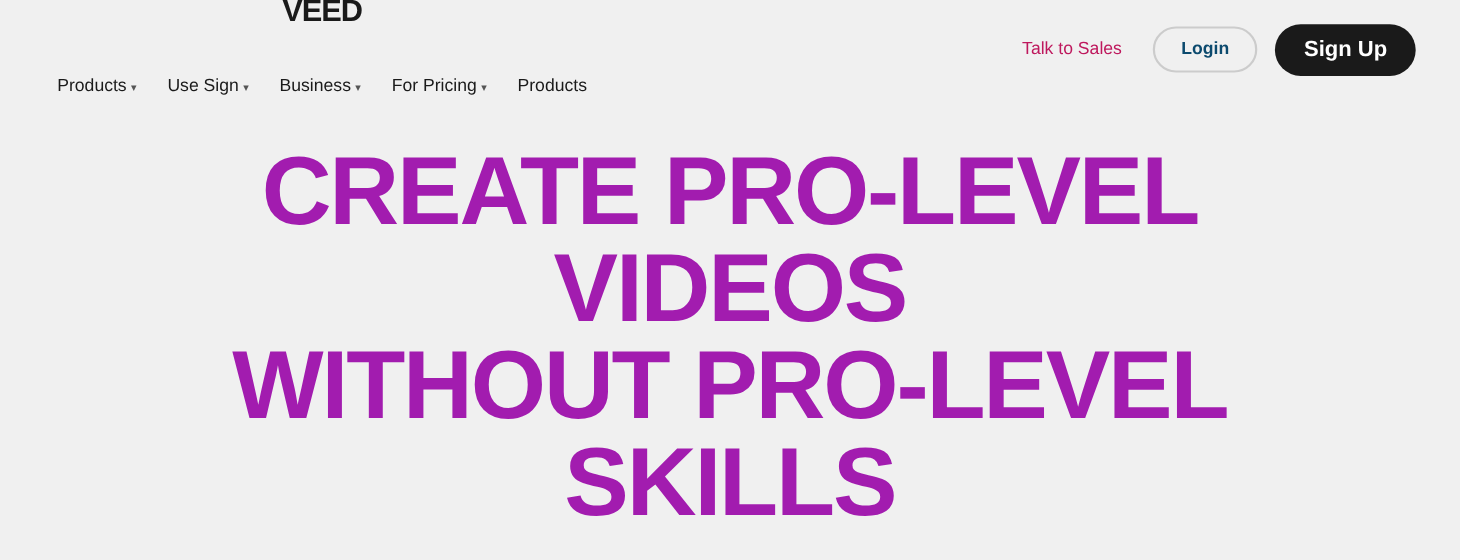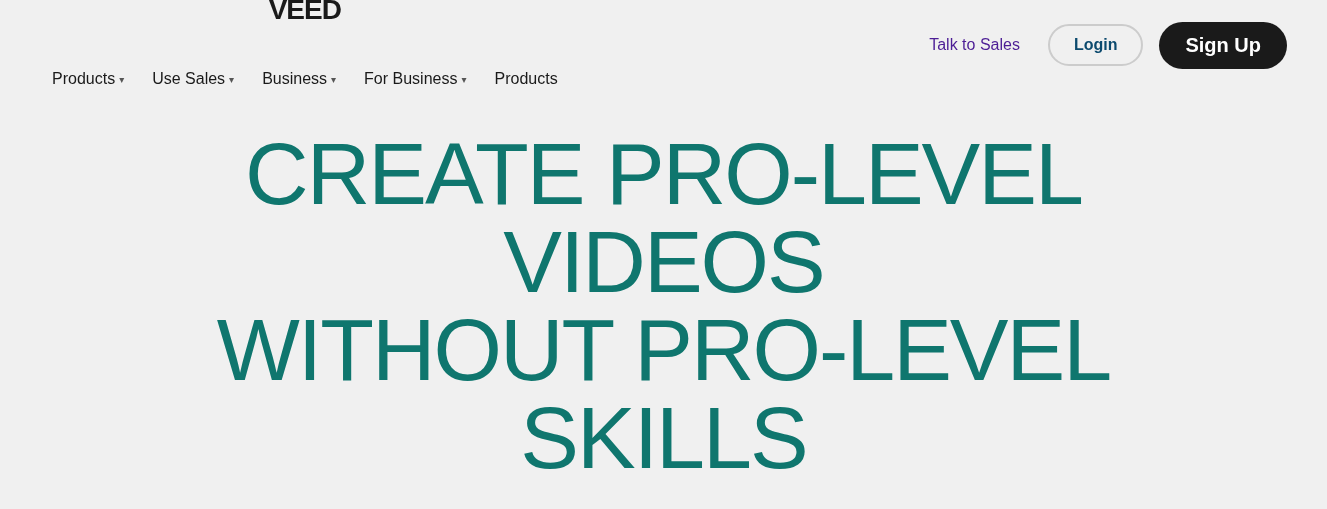--- a/index.html
+++ b/index.html
@@ -68,21 +68,21 @@
 
     .nav-right {
       display: flex;
       align-items: center;
       gap: 16px;
     }
 
     .talk-sales {
       font-size: 16px;
       font-weight: 500;
-      color: #4c1d95;
+      color: #be185d;
       cursor: pointer;
       padding: 8px 12px;
       border-radius: 6px;
     }
 
     .btn-login {
       font-size: 16px;
       font-weight: 600;
       color: #0c4a6e;
       border: 2px solid #ccc;
@@ -108,22 +108,22 @@
       display: flex;
       flex-direction: column;
       align-items: center;
       justify-content: center;
       padding: 40px 20px 60px;
       text-align: center;
     }
 
     .hero-title {
       font-size: 88px;
-      font-weight: 400;
-      color: #0f766e;
+      font-weight: 700;
+      color: #a21caf;
       line-height: 1.0;
       text-transform: uppercase;
       letter-spacing: -2px;
       max-width: 1100px;
       margin-bottom: 28px;
     }
   </style>
 </head>
 <body>
 
@@ -131,31 +131,31 @@
   <div class="nav-left">
     <a class="logo" href="#">VEED</a>
     <div class="nav-links">
 
       <div class="nav-link">
         <span>Products</span>
         <span class="chevron">▾</span>
       </div>
 
       <div class="nav-link">
-        <span>Use Sales</span>
+        <span>Use Sign</span>
         <span class="chevron">▾</span>
       </div>
 
       <div class="nav-link">
         <span>Business</span>
         <span class="chevron">▾</span>
       </div>
 
       <div class="nav-link">
-        <span>For Business</span>
+        <span>For Pricing</span>
         <span class="chevron">▾</span>
       </div>
 
       <div class="nav-link">
         <span>Products</span>
       </div>
     </div>
   </div>
 
   <div class="nav-right">

